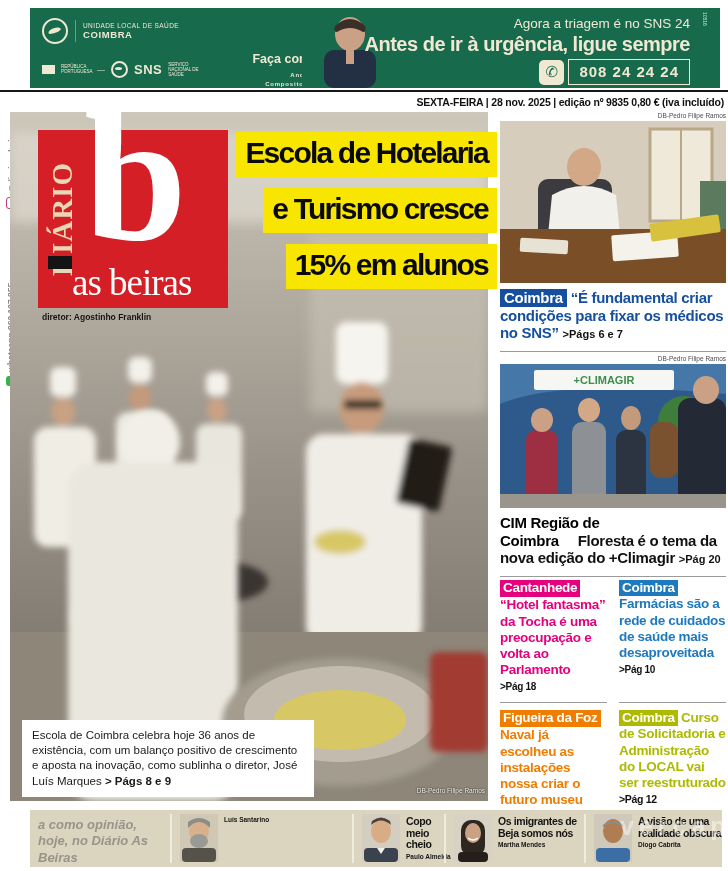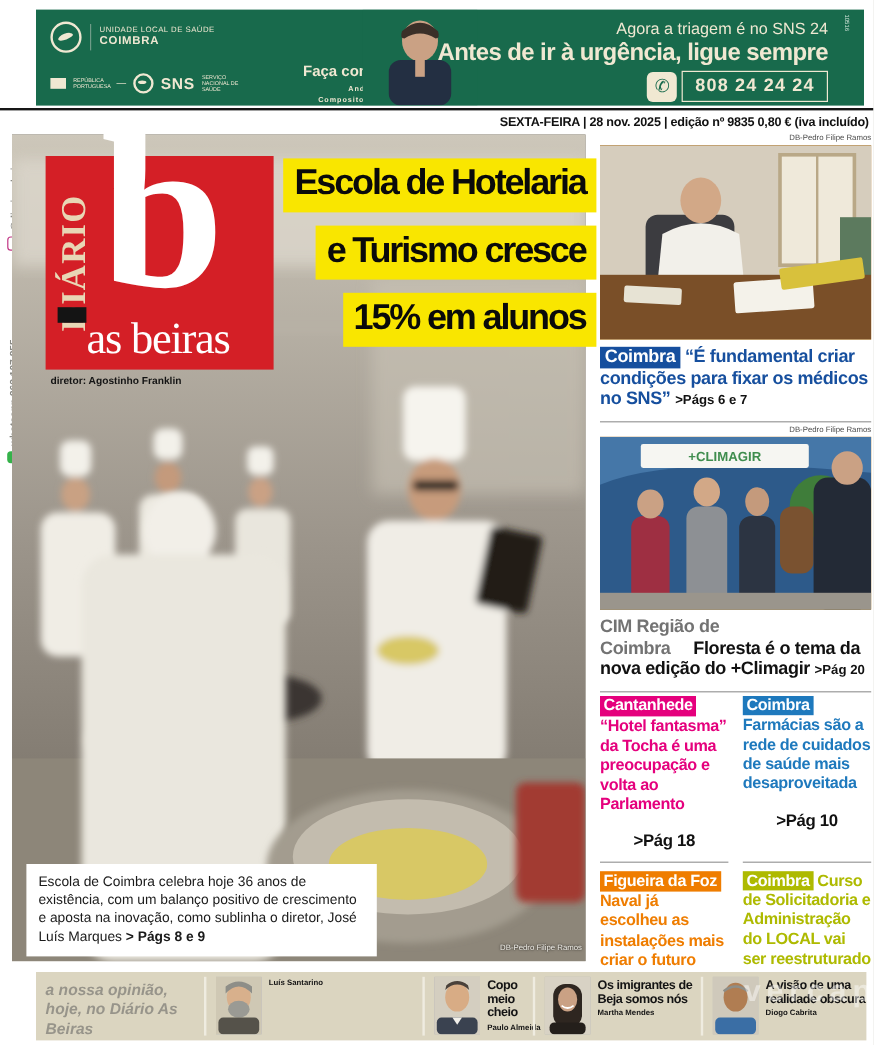--- a/index.html
+++ b/index.html
@@ -71,30 +71,30 @@
   #hbar1{top:132px;} #hbar2{top:188px;} #hbar3{top:244px;}
 
   
   #rcol{left:500px;top:112px;width:226px;}
   .credit{font-size:6.5px;color:#4a4a4a;text-align:right;margin:0 0 2px;}
   .rphoto{width:226px;overflow:hidden;background:#a16207;}
   .story{margin:6px 0 0;font-weight:bold;letter-spacing:-.3px;font-size:15px;line-height:1.18;}
   .lbl{color:#fff;padding:0 4px 1px;margin-right:4px;}
   .lbl-blue{background:#164f9e;}
   .story-blue{color:#164f9e;}
-  .lbl-gray{color:#737373;margin-right:19px;}
+  .lbl-gray{color:#000000;margin-right:19px;}
   .pages{color:#111;font-size:11px;letter-spacing:0;}
   .rrule{border:0;border-top:1px solid #9a9a9a;margin:9px 0 3px;}
   .briefs{display:flex;gap:12px;margin-top:3px;}
   .bcol{width:107px;}
   .bcol-rule{border:0;border-top:1px solid #9a9a9a;margin:0 0 7px;}
   .brief{font-weight:bold;font-size:13.5px;line-height:1.2;letter-spacing:-.3px;margin:0;}
   .brief .blbl{color:#fff;padding:0 3px 1px;}
   .blk{display:inline-block;}
-  .bpages{display:block;color:#111;font-size:14px;margin-top:14px;text-align:center;}
+  .bpages{display:block;color:#111;font-size:10px;margin-top:3px;}
   .bpages-inline{display:inline;color:#111;font-size:10.5px;}
   .c-mag{color:#e5007d;} .bg-mag{background:#e5007d;}
   .c-blu{color:#1e79bd;} .bg-blu{background:#1e79bd;}
   .c-org{color:#ef7d00;} .bg-org{background:#ef7d00;}
   .c-olv{color:#aeba00;} .bg-olv{background:#aeba00;}
 
   
   #opinion{left:30px;top:810px;width:692px;height:57px;background:#dbd5c0;}
   #op-intro{left:8px;top:7px;width:132px;font-size:13px;font-weight:bold;font-style:italic;color:#97948a;line-height:1.25;}
   .op-entry{position:absolute;top:4px;height:49px;display:flex;gap:6px;align-items:flex-start;border-left:2px solid #efece0;padding-left:8px;}
@@ -315,34 +315,34 @@
           <span class="bpages">&gt;Pág 10</span>
         </p>
       </div>
     </div>
 
     <div class="briefs" style="margin-top:9px">
       <div class="bcol">
         <hr class="bcol-rule">
         <p class="brief c-org">
           <span class="blbl bg-org blk">Figueira da Foz</span>
-          <span>Naval já escolheu as instalações mais criar o futuro museu </span><span class="bpages-inline">&gt;Págs 16 e 17</span>
+          <span>Naval já escolheu as instalações nossa criar o futuro museu </span><span class="bpages-inline">&gt;Págs 16 e 17</span>
         </p>
       </div>
       <div class="bcol">
         <hr class="bcol-rule">
         <p class="brief c-olv">
           <span class="blbl bg-olv">Coimbra</span><span> Curso de Solicitadoria e Administração do LOCAL vai ser reestruturado </span><span class="bpages-inline">&gt;Pág 12</span>
         </p>
       </div>
     </div>
   </div>
 
   <div id="opinion" class="abs">
-    <div id="op-intro" class="abs">a nossa opinião, hoje, no Diário As Beiras</div>
+    <div id="op-intro" class="abs">a como opinião, hoje, no Diário As Beiras</div>
 
     <div id="op1" class="op-entry">
       <div class="op-photo">
         <svg width="38" height="48" viewBox="0 0 38 48">
           <rect width="38" height="48" fill="#cfc8b4"></rect>
           <ellipse cx="19" cy="17" rx="10" ry="12" fill="#d8b08c"></ellipse>
           <path d="M8 14 q11 -12 22 0 l0 -6 q-11 -8 -22 0z" fill="#8e8e88"></path>
           <ellipse cx="19" cy="27" rx="9" ry="7" fill="#9a9a94"></ellipse>
           <rect x="2" y="34" width="34" height="14" rx="4" fill="#55524a"></rect>
         </svg>

